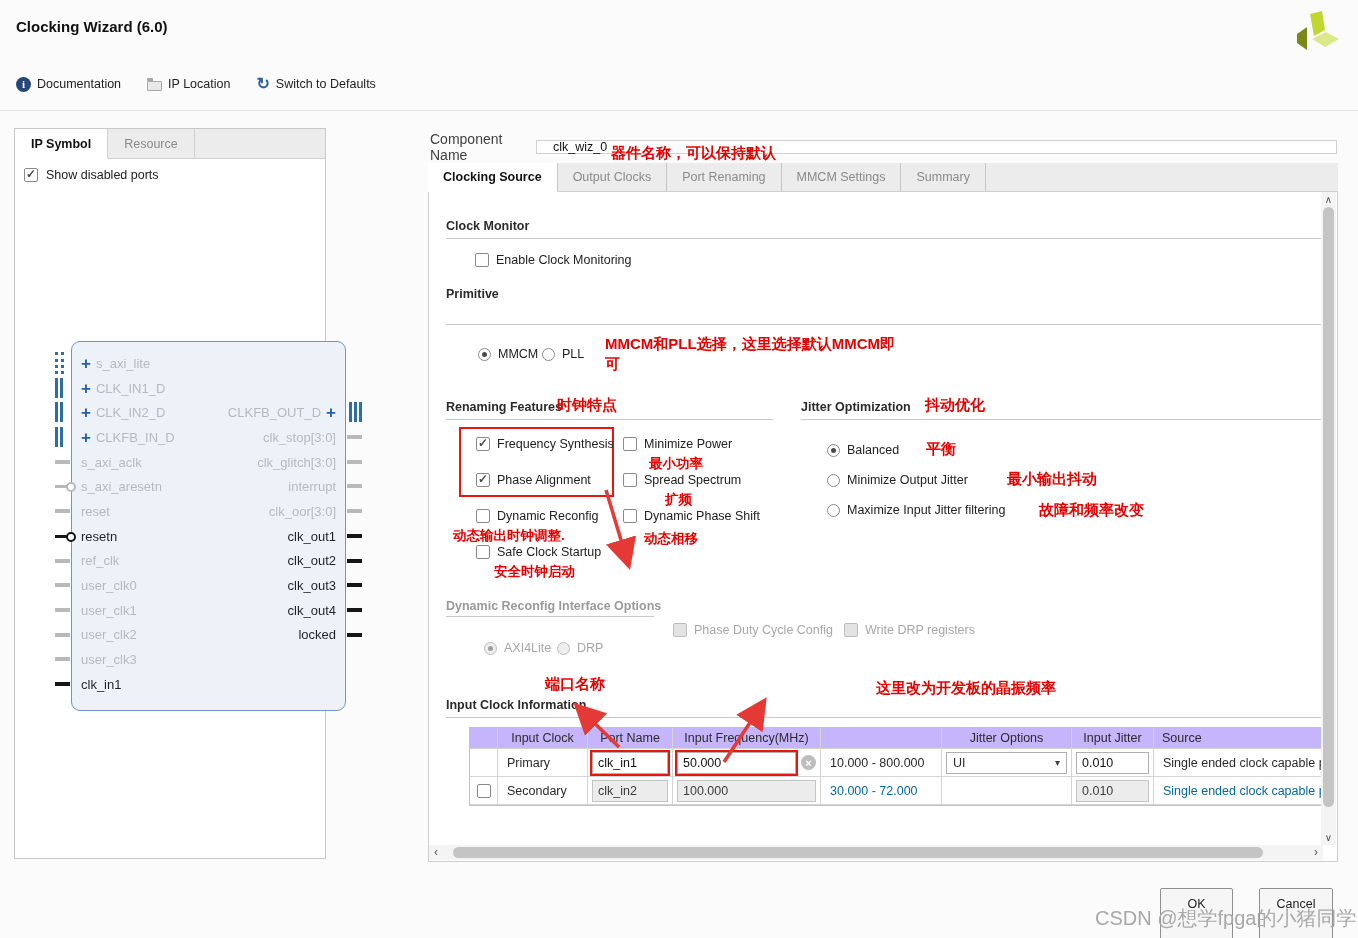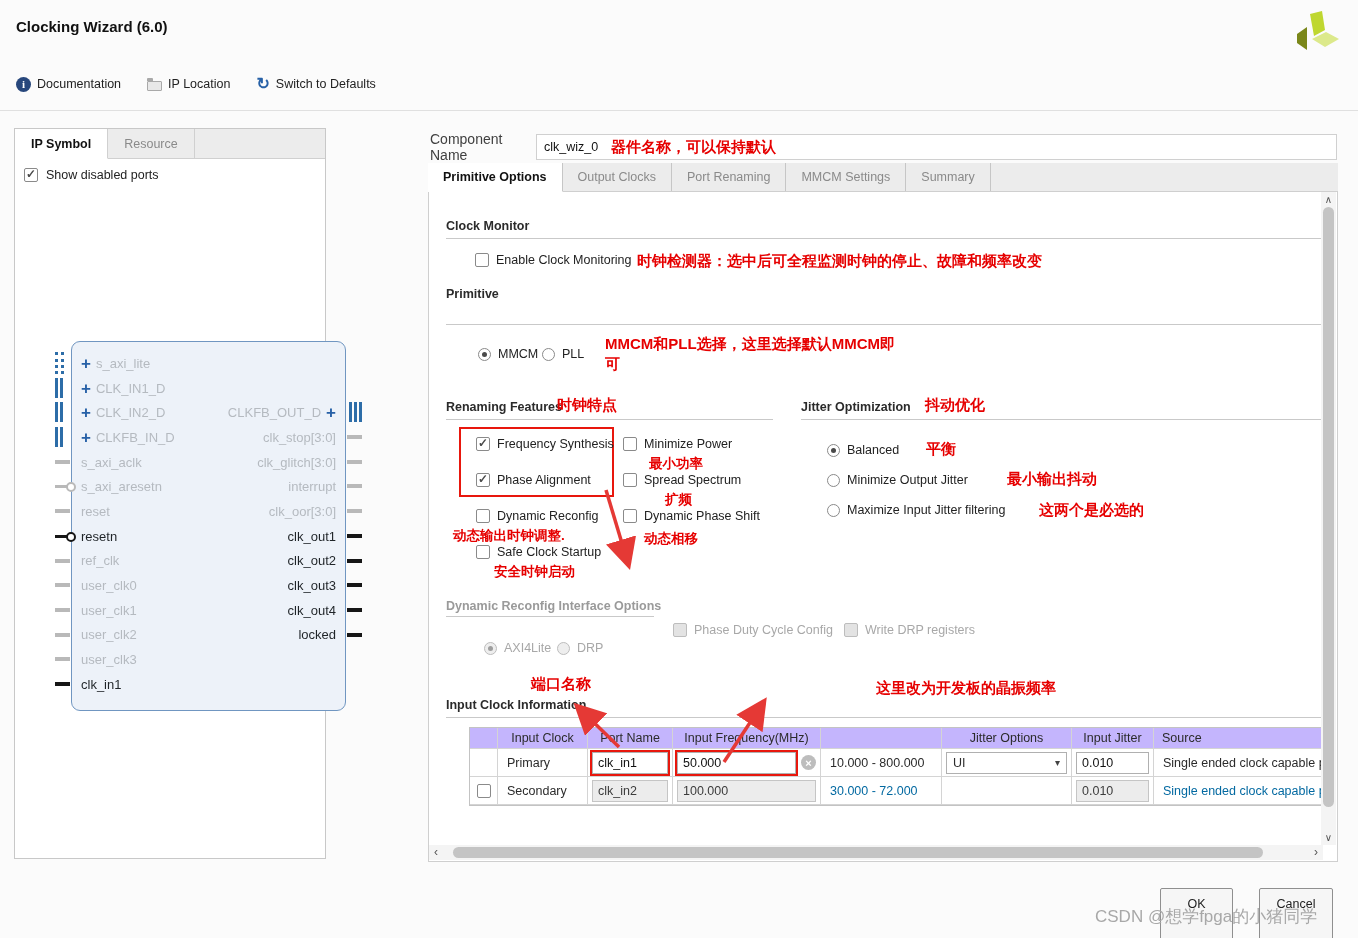--- a/index.html
+++ b/index.html
@@ -53,22 +53,22 @@
   .port[data-pin="line"] .pin { width:15px; height:4px; top:10px; background:currentColor; }
   .port[data-pin="inv"] .pin { width:14px; height:3px; top:11px; background:currentColor; }
   .port[data-pin="inv"] .pin::after { content:""; position:absolute; right:-7px; top:-3px; width:6px; height:6px; border:2px solid currentColor; border-radius:50%; background:#fff; }
   .port[data-pin="bus2"] .pin { width:8px; height:20px; top:2px; background:repeating-linear-gradient(90deg,#2d6da8 0 3px,transparent 3px 5px); }
   .port[data-pin="bus3"] .pin { width:13px; height:20px; top:2px; background:repeating-linear-gradient(90deg,#2d6da8 0 3px,transparent 3px 5px); }
   .port[data-pin="dash2"] .pin { width:0; height:22px; top:1px; border-left:3px dotted #2d6da8; border-right:3px dotted #2d6da8; padding-left:3px; background:none; }
 
   
   .comp-row { position:absolute; left:430px; top:131px; display:flex; align-items:center; }
   .comp-label { font-size:14px; color:#404040; width:106px; }
-  .comp-input { position:relative; width:801px; height:26px; background:#fff; border:1px solid #d0d0d0; font-size:12.5px; color:#111;
-    display:flex; align-items:center; padding-left:7px; }
+  .comp-input { position:relative; width:801px; height:14px; background:#fff; border:1px solid #d0d0d0; font-size:12.5px; color:#111;
+    display:flex; align-items:center; padding-left:16px; }
   .comp-note { position:absolute; left:74px; top:3px; }
 
   .red { color:#e60000; font-weight:bold; }
   .red-lg { font-size:15px; } .red-md { font-size:13.5px; }
 
   .rp-tabs { position:absolute; left:428px; top:163px; width:910px; height:29px; background:#ececec; display:flex; border-bottom:1px solid #cfcfcf; }
   .rp-tab { padding:0 15px; display:flex; align-items:center; font-size:12.5px; color:#8a8a8a; border-right:1px solid #c6c6c6; cursor:pointer; white-space:nowrap; }
   .rp-tab.active { background:#fff; color:#111; font-weight:bold; border-bottom:1px solid #fff; margin-bottom:-1px; }
 
   .content { position:absolute; left:428px; top:192px; width:910px; height:670px; background:#fff; border:1px solid #cfcfcf; border-top:none; overflow:hidden; }
@@ -106,21 +106,21 @@
   .vscroll { position:absolute; right:1px; top:0; width:15px; height:653px; background:#f4f4f4; }
   .vthumb { position:absolute; left:2px; top:15px; width:11px; height:600px; background:#c4c4c4; border-radius:6px; }
   .varrow { position:absolute; left:0; width:15px; text-align:center; font-size:10px; color:#555; cursor:pointer; }
   .hscroll { position:absolute; left:0; bottom:1px; height:15px; width:894px; background:#f4f4f4; }
   .hthumb { position:absolute; top:2px; left:24px; width:810px; height:11px; background:#c4c4c4; border-radius:6px; }
   .harrow { position:absolute; top:0; height:15px; line-height:15px; font-size:12px; color:#555; cursor:pointer; }
 
   
   .btn { position:absolute; height:58px; background:#f6f6f6; border:1px solid #8f8f8f; border-radius:2px; font-size:12.5px; color:#222;
     text-align:center; padding-top:8px; cursor:pointer; }
-  .watermark { position:absolute; left:1095px; top:905px; font-size:17px; color:#a8a8a8; z-index:9; white-space:nowrap; }
+  .watermark { position:absolute; left:1095px; top:905px; font-size:20px; color:#a8a8a8; z-index:9; white-space:nowrap; }
 </style>
 </head>
 <body>
 
 <div class="page">
 
   <div class="app-title">Clocking Wizard (6.0)</div>
   <div class="logo">
     <svg width="48" height="46" viewBox="0 0 48 46">
       <polygon points="18,4 30,1 33,20 22,26" fill="#bfd730"></polygon>
@@ -315,21 +315,21 @@
     <span class="comp-label">Component Name</span>
     <div class="comp-input">
       <span>clk_wiz_0</span>
       <span class="comp-note red red-lg">器件名称，可以保持默认</span>
     </div>
   </div>
 
   <div class="rp-tabs">
 
       <div class="rp-tab active">
-        <span>Primitive Options</span>
+        <span>Clocking Source</span>
       </div>
 
       <div class="rp-tab">
         <span>Output Clocks</span>
       </div>
 
       <div class="rp-tab">
         <span>Port Renaming</span>
       </div>
 
@@ -343,21 +343,20 @@
     </div>
 
   <div class="content">
 
     <div class="abs sec-title" style="left:17px;top:27px">Clock Monitor</div>
     <div class="abs rule" style="left:17px;top:46px;width:876px"></div>
     <div class="abs ctl-row" style="left:46px;top:61px">
       <span class="cb"></span>
       <span class="lbl">Enable Clock Monitoring</span>
     </div>
-    <div class="abs red red-lg" style="left:208px;top:60px">时钟检测器：选中后可全程监测时钟的停止、故障和频率改变</div>
 
     <div class="abs sec-title" style="left:17px;top:95px">Primitive</div>
     <div class="abs rule" style="left:17px;top:132px;width:876px"></div>
     <div class="abs ctl-row" style="left:49px;top:155px">
       <span class="radio sel"></span>
       <span class="lbl">MMCM</span>
     </div>
     <div class="abs ctl-row" style="left:113px;top:155px">
       <span class="radio"></span>
       <span class="lbl">PLL</span>
@@ -416,21 +415,21 @@
     <div class="abs red red-lg" style="left:497px;top:248px">平衡</div>
     <div class="abs ctl-row" style="left:398px;top:281px">
       <span class="radio"></span>
       <span class="lbl">Minimize Output Jitter</span>
     </div>
     <div class="abs red red-lg" style="left:578px;top:278px">最小输出抖动</div>
     <div class="abs ctl-row" style="left:398px;top:311px">
       <span class="radio"></span>
       <span class="lbl">Maximize Input Jitter filtering</span>
     </div>
-    <div class="abs red red-lg" style="left:610px;top:309px">这两个是必选的</div>
+    <div class="abs red red-lg" style="left:610px;top:309px">故障和频率改变</div>
 
 
     <div class="abs sec-title gray" style="left:17px;top:407px">Dynamic Reconfig Interface Options</div>
     <div class="abs rule" style="left:17px;top:424px;width:208px"></div>
     <div class="abs ctl-row" style="left:244px;top:431px">
       <span class="cb disabled"></span>
       <span class="lbl gray">Phase Duty Cycle Config</span>
     </div>
     <div class="abs ctl-row" style="left:415px;top:431px">
       <span class="cb disabled"></span>
@@ -438,21 +437,21 @@
     </div>
     <div class="abs ctl-row" style="left:55px;top:449px">
       <span class="radio sel disabled"></span>
       <span class="lbl gray">AXI4Lite</span>
     </div>
     <div class="abs ctl-row" style="left:128px;top:449px">
       <span class="radio disabled"></span>
       <span class="lbl gray">DRP</span>
     </div>
 
-    <div class="abs red red-lg" style="left:102px;top:483px">端口名称</div>
+    <div class="abs red red-lg" style="left:116px;top:483px">端口名称</div>
     <div class="abs red red-lg" style="left:447px;top:487px">这里改为开发板的晶振频率</div>
     <div class="abs sec-title" style="left:17px;top:506px">Input Clock Information</div>
     <div class="abs rule" style="left:17px;top:525px;width:876px"></div>
 
     <div class="ict">
       <div class="th"></div>
       <div class="th">Input Clock</div>
       <div class="th">Port Name</div>
       <div class="th">Input Frequency(MHz)</div>
       <div class="th"></div>

